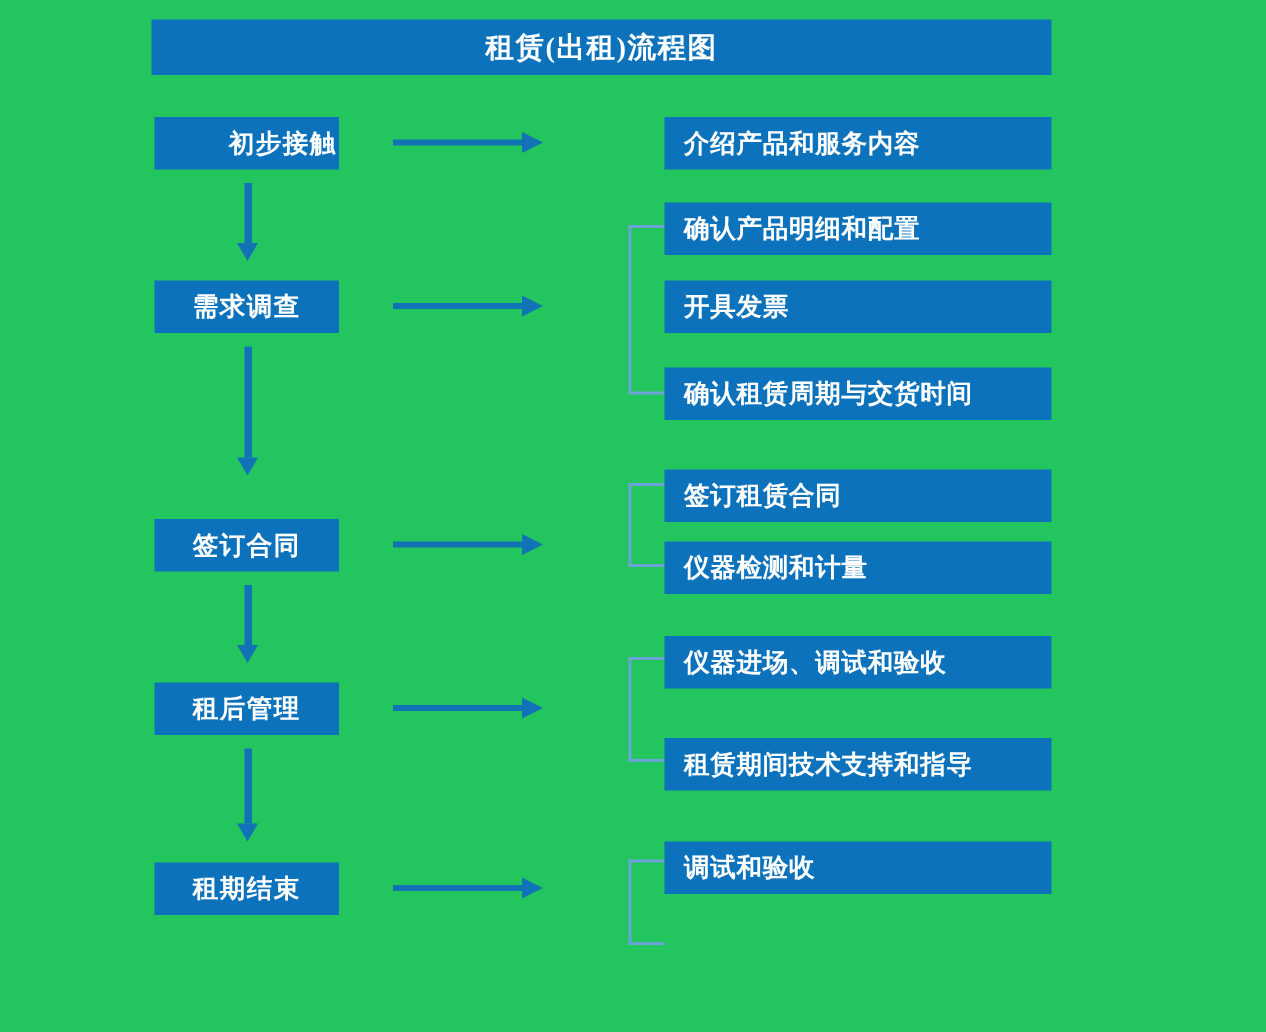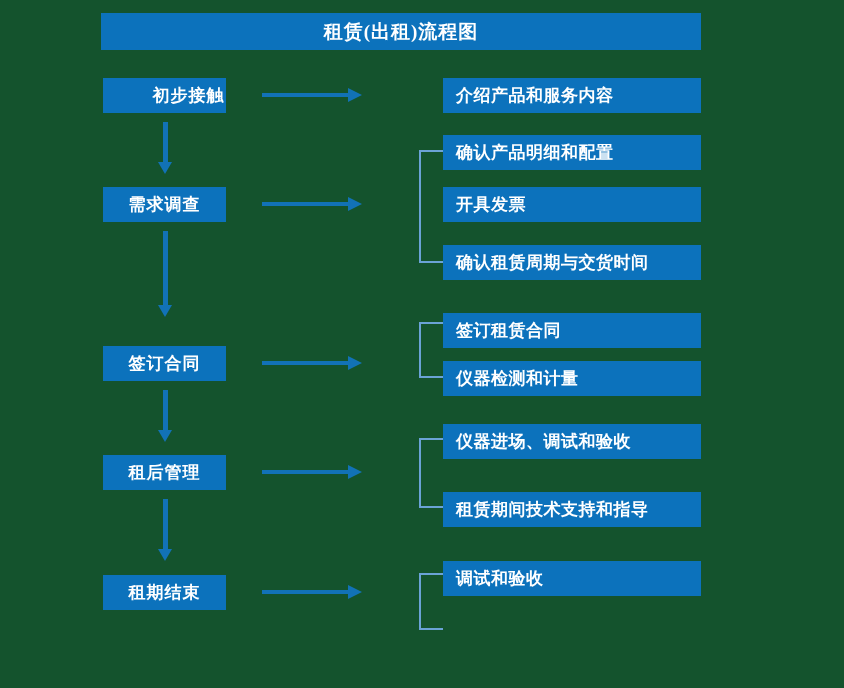--- a/index.html
+++ b/index.html
@@ -7,21 +7,21 @@
     padding: 0;
     background: #ffffff;
   }
   body {
     font-family: "Liberation Serif", "DejaVu Serif", serif;
   }
   #canvas {
     position: relative;
     width: 844px;
     height: 688px;
-    background: #14532d;
+    background: #22c55e;
     overflow: hidden;
   }
 
   
   .title-bar {
     position: absolute;
     left: 101px;
     top: 13px;
     width: 600px;
     height: 37px;

